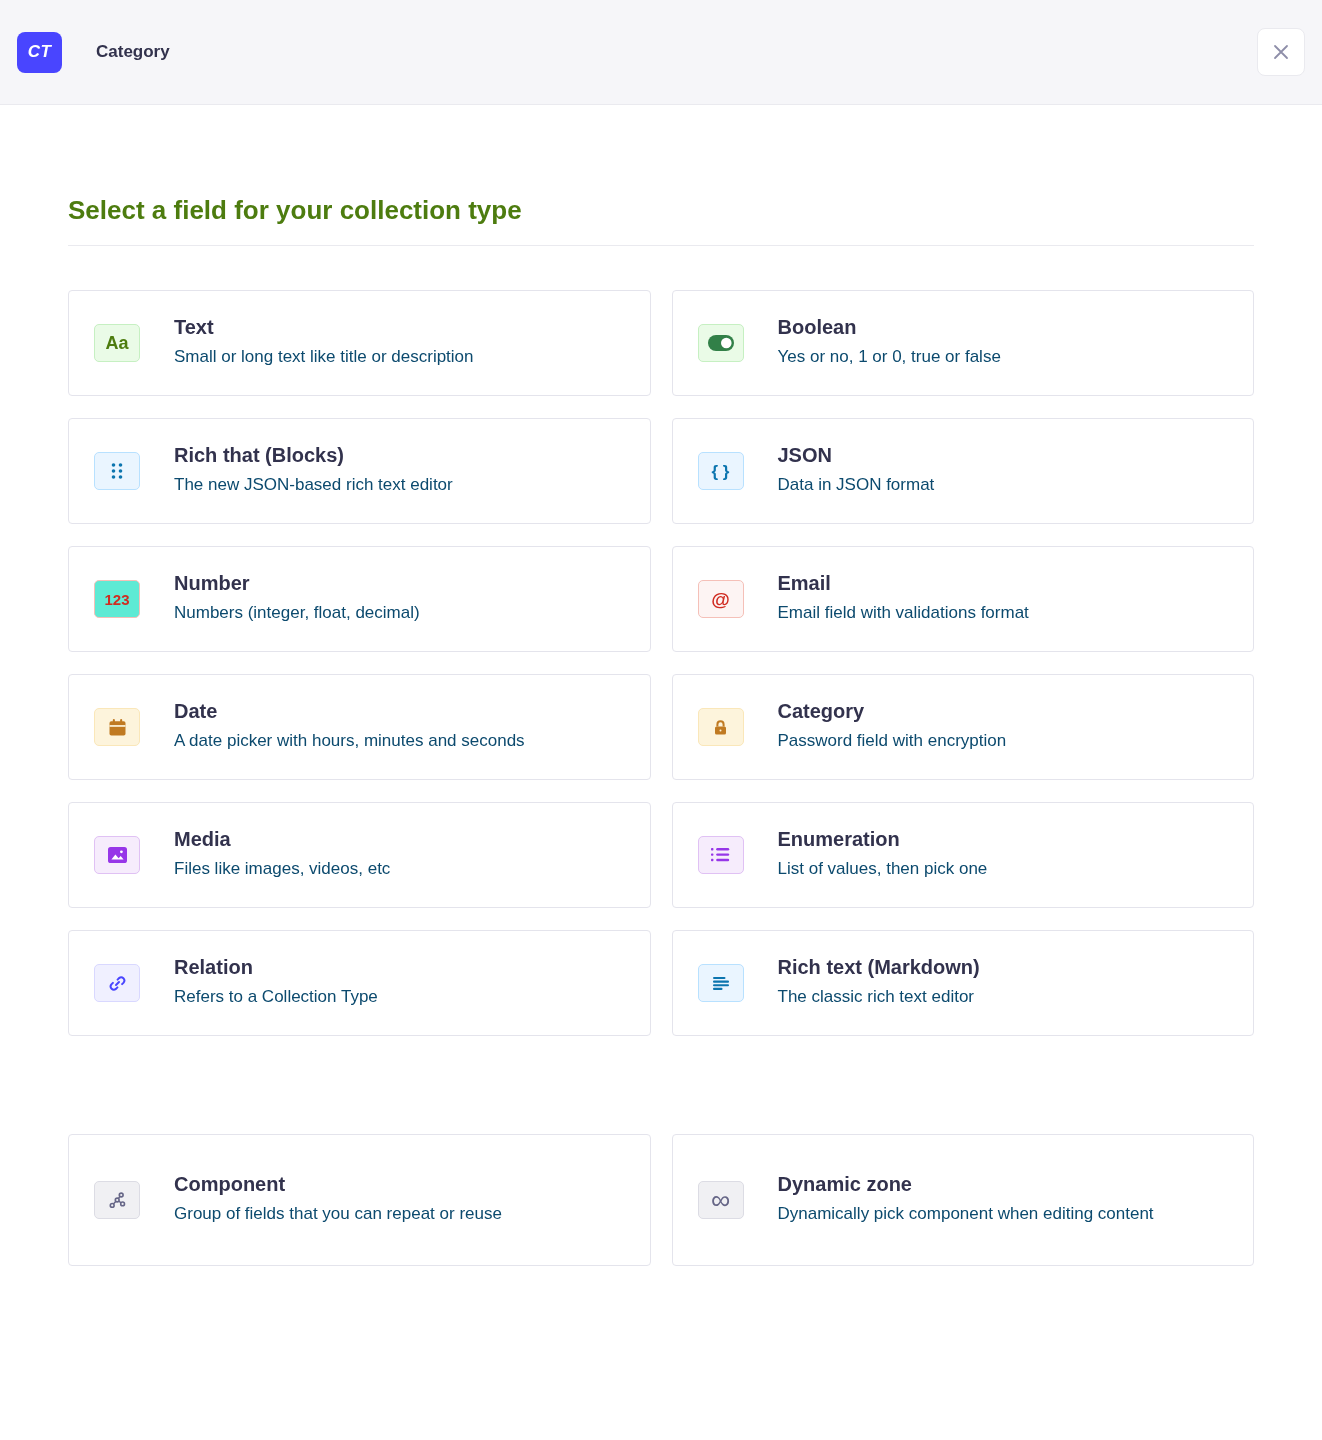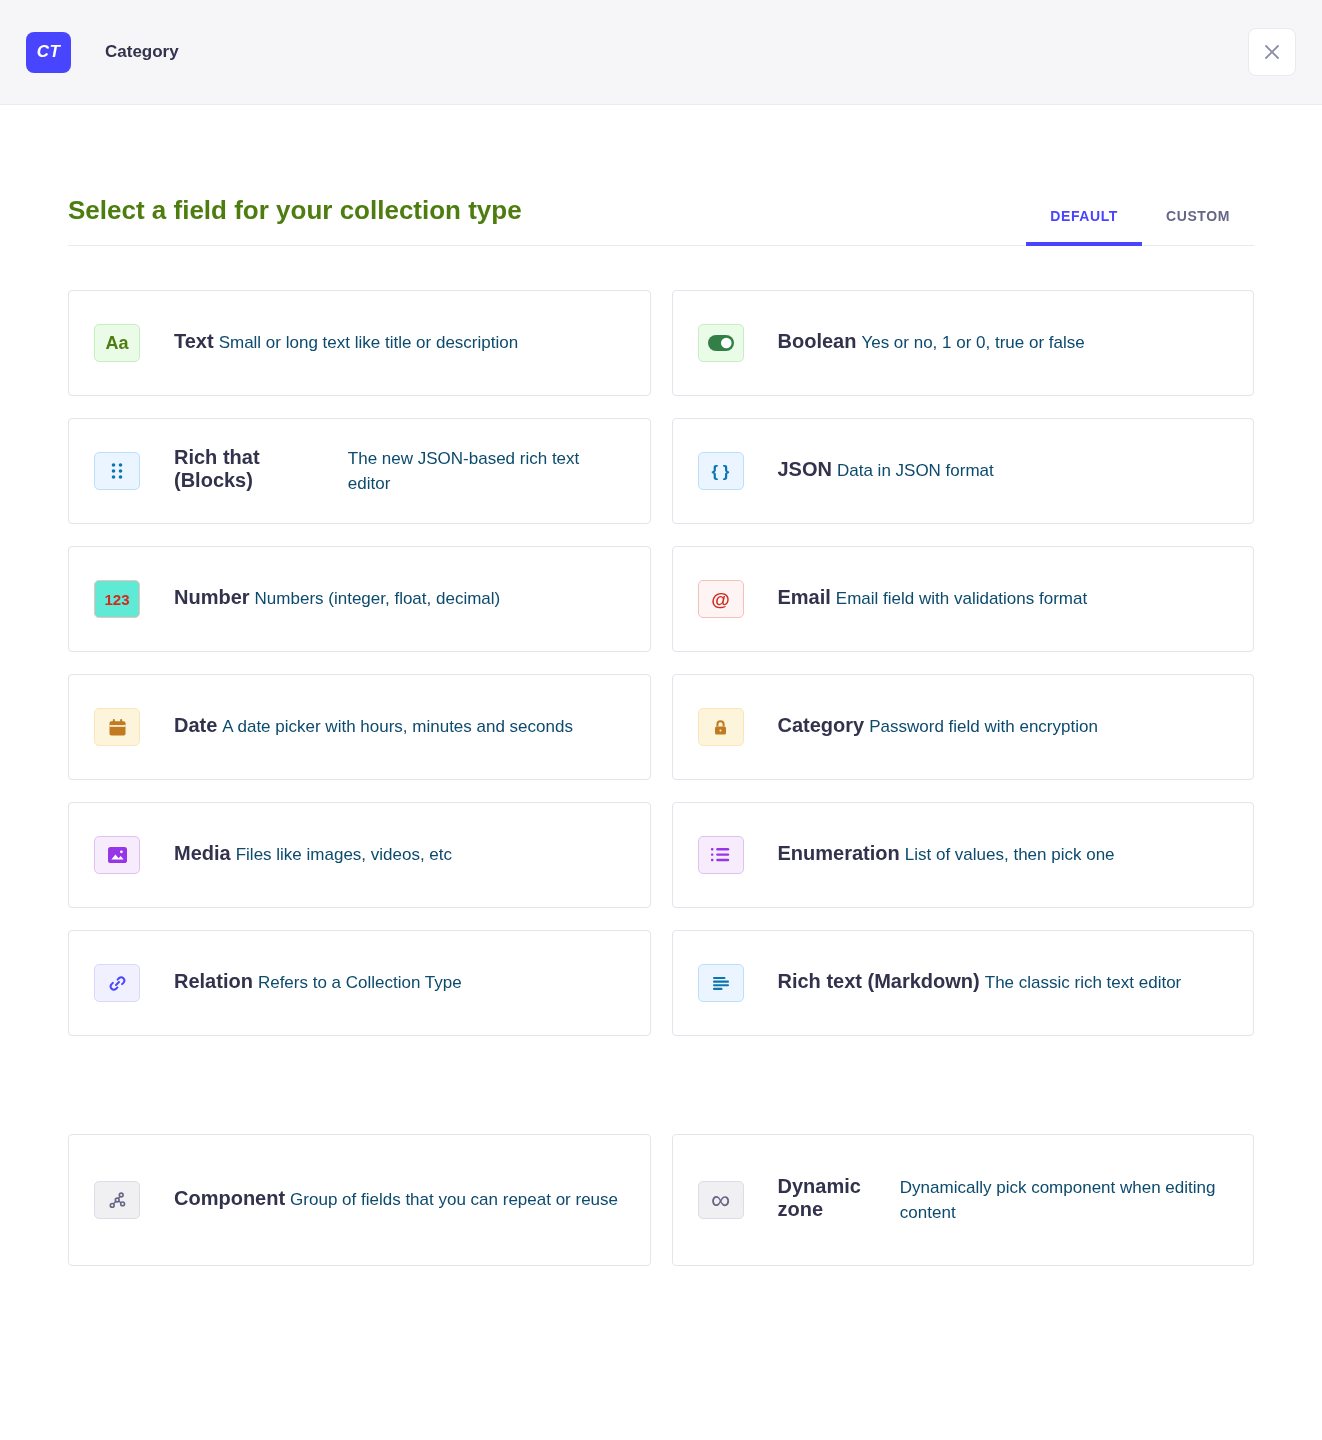--- a/index.html
+++ b/index.html
@@ -3,21 +3,21 @@
 <meta charset="utf-8">
 <style>
   * { box-sizing: border-box; margin: 0; padding: 0; }
   html, body { background: #ffffff; }
   body { font-family: "Liberation Sans", sans-serif; color: #32324d; }
   .page { width: 1322px; min-height: 1440px; background: #ffffff; }
 
   
   .dialog-header {
     height: 105px; background: #f6f6f9; border-bottom: 1px solid #eaeaef;
-    display: flex; align-items: center; padding: 0 26px;
+    display: flex; align-items: center; padding: 0 17px;
   }
   .ct-badge {
     width: 45px; height: 41px; border-radius: 8px; background: #4945ff;
     color: #ffffff; font-weight: 700; font-style: italic; font-size: 17px;
     display: flex; align-items: center; justify-content: center; letter-spacing: 0.5px;
   }
   .header-title { margin-left: 34px; font-size: 17px; font-weight: 700; color: #32324d; }
   .close-button {
     margin-left: auto; width: 48px; height: 48px; border-radius: 8px;
     background: #ffffff; border: 1px solid #eaeaef; cursor: pointer;
@@ -54,21 +54,21 @@
     min-height: 106px; display: flex; align-items: center; gap: 34px;
     padding: 14px 25px; cursor: pointer; text-align: left;
   }
   .zone-grid .field-card { min-height: 132px; }
   .icon-box {
     width: 46px; height: 38px; border-radius: 5px; flex-shrink: 0;
     display: flex; align-items: center; justify-content: center;
     border: 1px solid transparent;
   }
   .icon-box .glyph { font-weight: 700; line-height: 1; }
-  .field-text { display: flex; flex-direction: row; gap: 5px; }
+  .field-text { display: flex; flex-direction: column; gap: 5px; }
   .field-name { font-size: 20px; font-weight: 700; color: #32324d; }
   .field-description { font-size: 17px; color: #0c4a6e; line-height: 1.5; }
   .zone-grid .field-description { max-width: 420px; }
 </style>
 </head>
 <body>
 
 <div class="page">
 
   <div class="dialog-header">
@@ -82,24 +82,20 @@
           <path d="M4 4 L16 16 M16 4 L4 16" stroke="#8e8ea9" stroke-width="1.8" stroke-linecap="round"></path>
         </svg>
       </span>
     </button>
   </div>
 
   <div class="content">
 
     <div class="title-row">
       <h1 class="page-title">Select a field for your collection type</h1>
-      <div class="tabs">
-        <div class="tab active">DEFAULT</div>
-        <div class="tab">CUSTOM</div>
-      </div>
     </div>
 
     <div class="field-grid" id="default-grid">
   <button class="field-card">
     <span class="icon-box" style="background: rgb(234, 251, 231); border-color: rgb(198, 240, 194);">
             <span class="glyph" style="color:#4d7c0f;font-size:18px">Aa</span>
           </span>
     <span class="field-text">
       <span class="field-name">Text</span>
       <span class="field-description">Small or long text like title or description</span>

